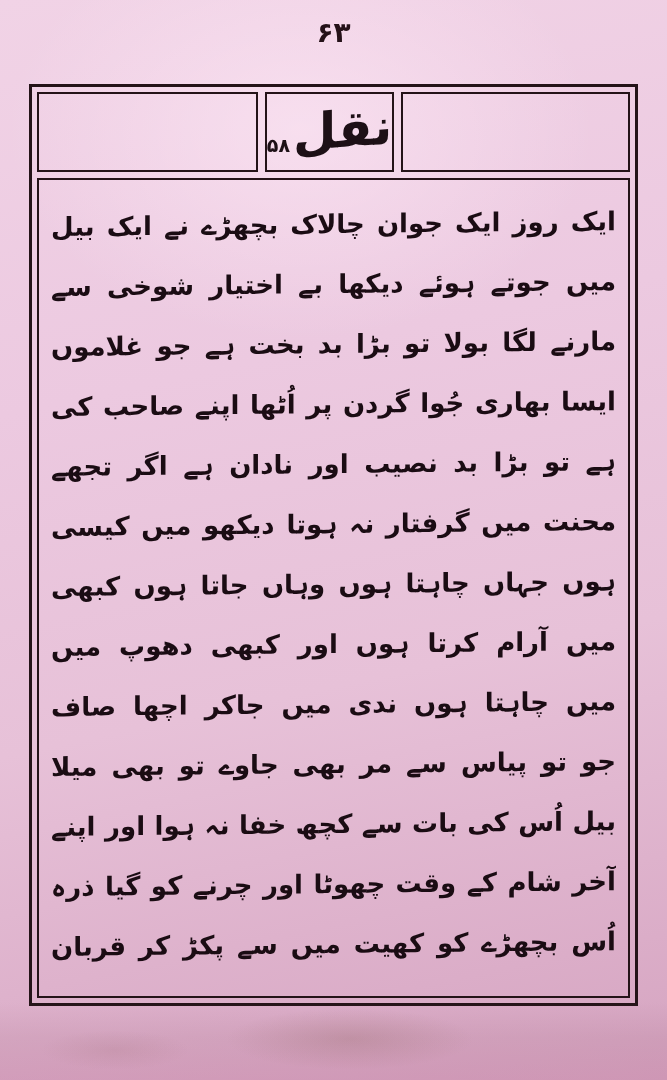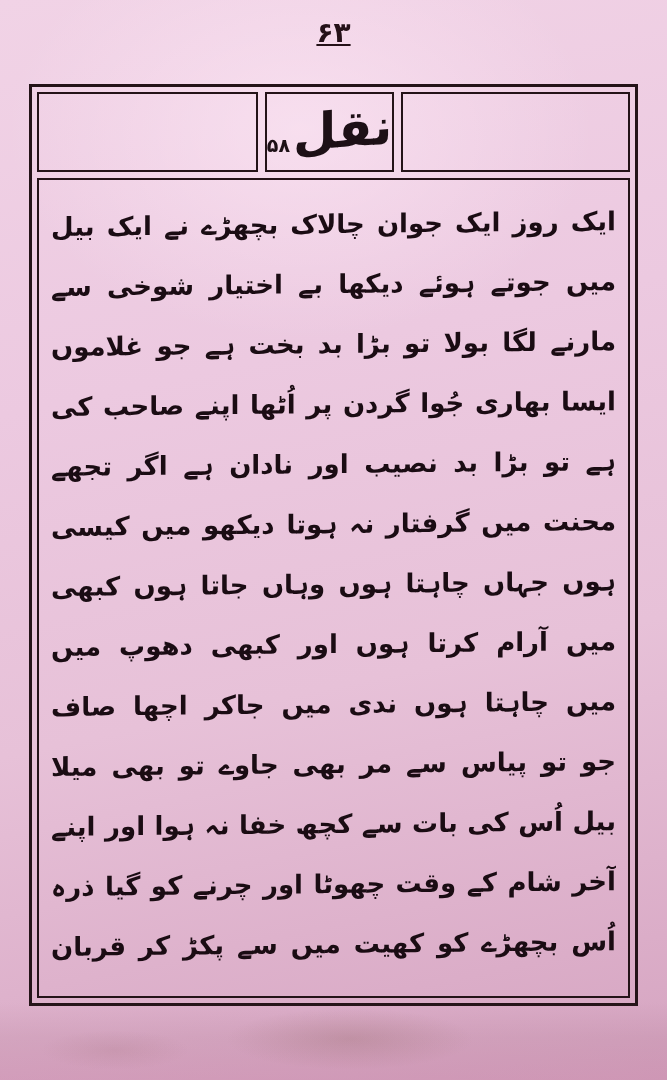--- a/index.html
+++ b/index.html
@@ -27,21 +27,21 @@
     pointer-events:none;
   }
   .stain-b{
     position:absolute;left:40px;top:1030px;width:150px;height:40px;border-radius:50%;
     background:radial-gradient(ellipse at center, rgba(160,110,120,0.18), rgba(160,110,120,0) 70%);
     pointer-events:none;
   }
   .page-number{
     position:absolute;top:16px;left:0;right:0;
     text-align:center;font-size:28px;font-weight:700;
-    letter-spacing:3px;color:#241118;text-decoration:underline;
+    letter-spacing:3px;color:#241118;
   }
   .frame{
     position:absolute;left:29px;top:84px;width:609px;height:922px;
     box-sizing:border-box;border:3px solid #241318;
     padding:5px;display:flex;flex-direction:column;
   }
   .header-row{
     flex:none;height:80px;display:flex;gap:7px;direction:ltr;
   }
   .header-box{

